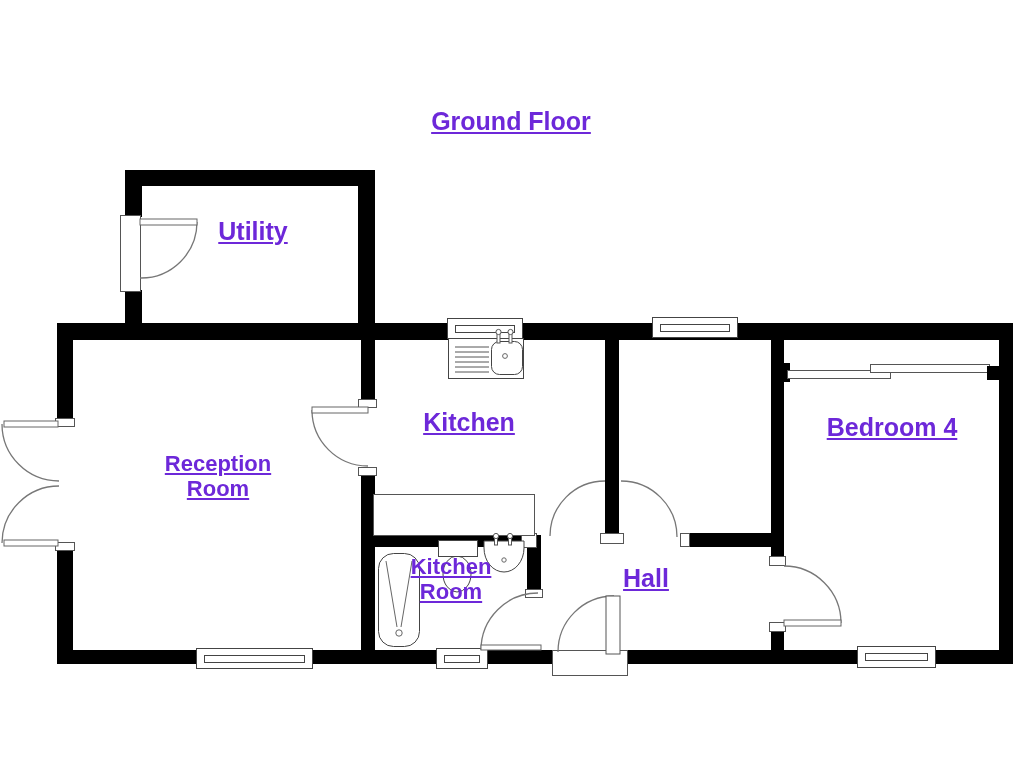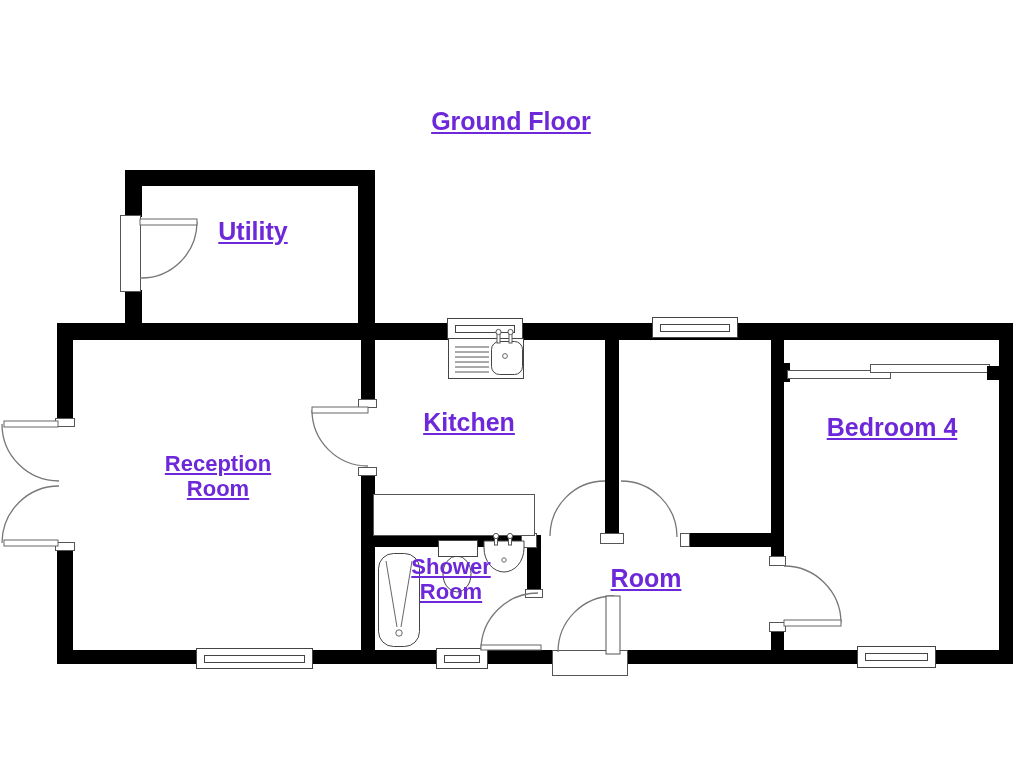--- a/index.html
+++ b/index.html
@@ -138,16 +138,16 @@
       <circle cx="510" cy="536" r="2.6" fill="#fff" stroke="#555"></circle>
       <circle cx="504" cy="560" r="2.2" fill="#fff" stroke="#666"></circle>
     </g>
   </svg>
 
   <div class="label fs25" style="left:361px;top:108px;width:300px;">Ground Floor</div>
   <div class="label fs23" style="left:193px;top:206px;width:120px;">Utility</div>
   <div class="label fs22" style="left:143px;top:403px;width:150px;line-height:25px;margin-top:48px;">Reception Room</div>
   <div class="label fs23" style="left:399px;top:397px;width:140px;">Kitchen</div>
   <div class="label fs23" style="left:822px;top:402px;width:140px;">Bedroom 4</div>
-  <div class="label fs22" style="left:391px;top:554px;width:120px;line-height:25px;">Shower Room</div>
-  <div class="label fs23" style="left:596px;top:553px;width:100px;">Room</div>
+  <div class="label fs22" style="left:391px;top:554px;width:120px;line-height:25px;">Kitchen Room</div>
+  <div class="label fs23" style="left:596px;top:553px;width:100px;">Hall</div>
 
 </div>
 
 </body></html>

